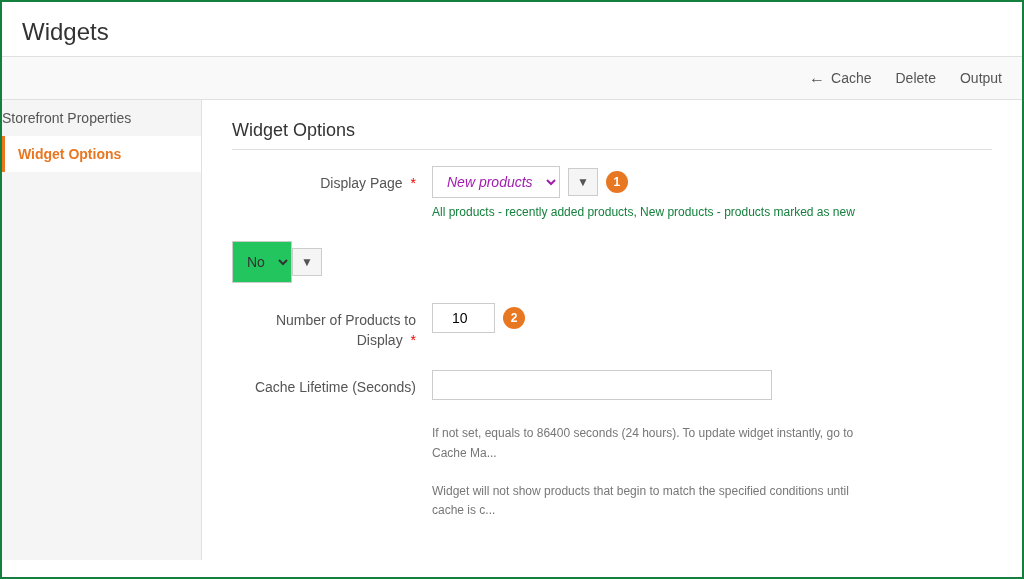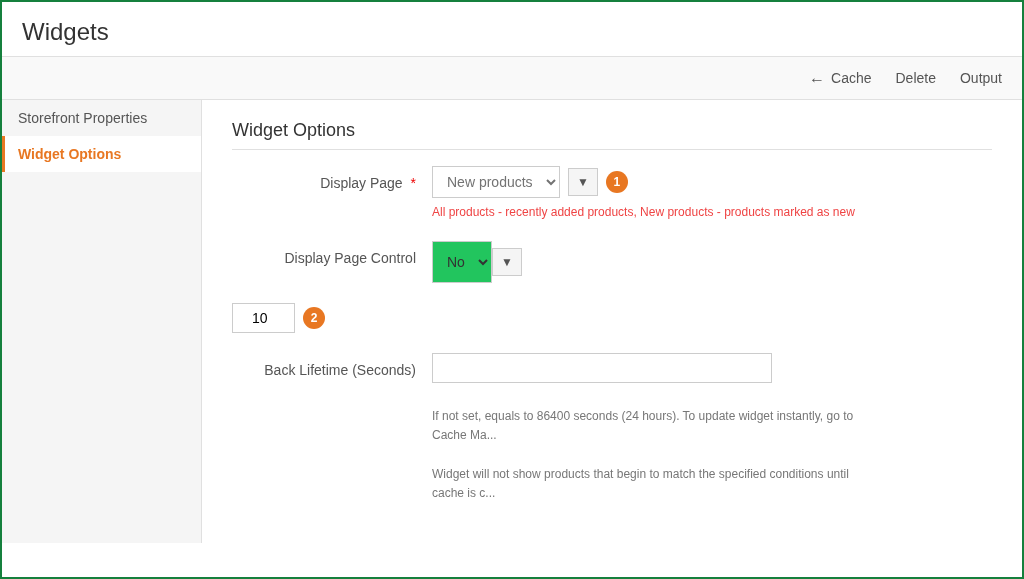--- a/index.html
+++ b/index.html
@@ -15,40 +15,40 @@
     .toolbar { display: flex; justify-content: flex-end; align-items: center; padding: 12px 20px; background: #f9f9f9; border-bottom: 1px solid #e0e0e0; gap: 24px; }
     .toolbar-btn { background: none; border: none; cursor: pointer; color: #555; font-size: 14px; display: flex; align-items: center; gap: 6px; }
     .toolbar-btn .arrow { font-size: 16px; }
 
     
     .content-layout { display: flex; min-height: 440px; }
 
     
     .sidebar { width: 200px; min-width: 200px; background: #f5f5f5; border-right: 1px solid #e0e0e0; padding-top: 0; }
     .sidebar-section-title { font-size: 12px; font-weight: bold; color: #333; padding: 16px 16px 10px 16px; text-transform: uppercase; letter-spacing: 0.5px; }
-    .sidebar-item { padding: 10px 16px; cursor: pointer; color: #555; font-size: 14px; }
+    .sidebar-item { padding: 10px 0; cursor: pointer; color: #555; font-size: 14px; }
     .sidebar-item.active { background: #fff; border-left: 3px solid #e87722; color: #e87722; font-weight: bold; padding-left: 13px; }
 
     
     .main-content { flex: 1; padding: 20px 30px; background: #fff; }
 
     .section-title { font-size: 18px; font-weight: normal; color: #333; margin-bottom: 16px; padding-bottom: 8px; border-bottom: 1px solid #e0e0e0; }
 
     
     .form-row { display: flex; align-items: flex-start; margin-bottom: 20px; }
     .form-label { width: 200px; min-width: 200px; text-align: right; padding-right: 16px; padding-top: 8px; color: #555; font-size: 14px; line-height: 1.4; }
     .form-label .required { color: #e00; margin-left: 4px; }
     .form-control-wrap { flex: 1; }
 
     
     .dropdown-group { display: flex; align-items: center; gap: 8px; }
-    .dropdown-select { border: 1px solid #ccc; padding: 6px 10px; font-size: 14px; background: #fff; color: #737373; cursor: pointer; }
+    .dropdown-select { border: 1px solid #ccc; padding: 6px 10px; font-size: 14px; background: #fff; color: #a21caf; cursor: pointer; font-style: italic; }
     .dropdown-arrow-btn { border: 1px solid #ccc; background: #f5f5f5; padding: 6px 8px; cursor: pointer; font-size: 12px; color: #555; }
 
-    .hint-text { font-size: 12px; color: #ef4444; margin-top: 5px; line-height: 1.5; max-width: 450px; }
+    .hint-text { font-size: 12px; color: #15803d; margin-top: 5px; line-height: 1.5; max-width: 450px; }
 
     
     .badge { display: inline-flex; align-items: center; justify-content: center; width: 22px; height: 22px; border-radius: 50%; background: #e87722; color: #fff; font-size: 12px; font-weight: bold; }
 
     
     .no-select-group { display: flex; align-items: center; }
     .no-select { border: 1px solid #ccc; padding: 11px 10px; font-size: 14px; background: #22c55e; color: #333; cursor: pointer; }
     .no-arrow-btn { border: 1px solid #ccc; background: #f5f5f5; padding: 6px 8px; cursor: pointer; font-size: 12px; color: #555; }
 
     
@@ -106,45 +106,46 @@
               <option>New products</option>
             </select>
             <button class="dropdown-arrow-btn">▼</button>
             <span class="badge">1</span>
           </div>
           <div class="hint-text">All products - recently added products, New products - products marked as new</div>
         </div>
       </div>
 
       <div class="form-row">
-        <div class="form-label">
-          <span>Display Page Control</span>
-        </div>
         <div class="form-control-wrap">
           <div class="no-select-group">
             <select class="no-select">
               <option>No</option>
             </select>
             <button class="no-arrow-btn">▼</button>
           </div>
         </div>
       </div>
 
       <div class="form-row">
+        <div class="form-label">
+          <span>Number of Products to Display</span>
+          <span class="required">*</span>
+        </div>
         <div class="form-control-wrap">
           <div class="number-input-group">
             <input type="text" class="number-input" value="10" style="">
             <span class="badge">2</span>
           </div>
         </div>
       </div>
 
       <div class="form-row">
         <div class="form-label">
-          <span>Back Lifetime (Seconds)</span>
+          <span>Cache Lifetime (Seconds)</span>
         </div>
         <div class="form-control-wrap">
           <input type="text" class="cache-input" value="" style="">
           <div class="cache-hint">
             <br>
             <span>If not set, equals to 86400 seconds (24 hours). To update widget instantly, go to Cache Ma...</span><br>
             <br>
             <span>Widget will not show products that begin to match the specified conditions until cache is c...</span>
           </div>
         </div>

